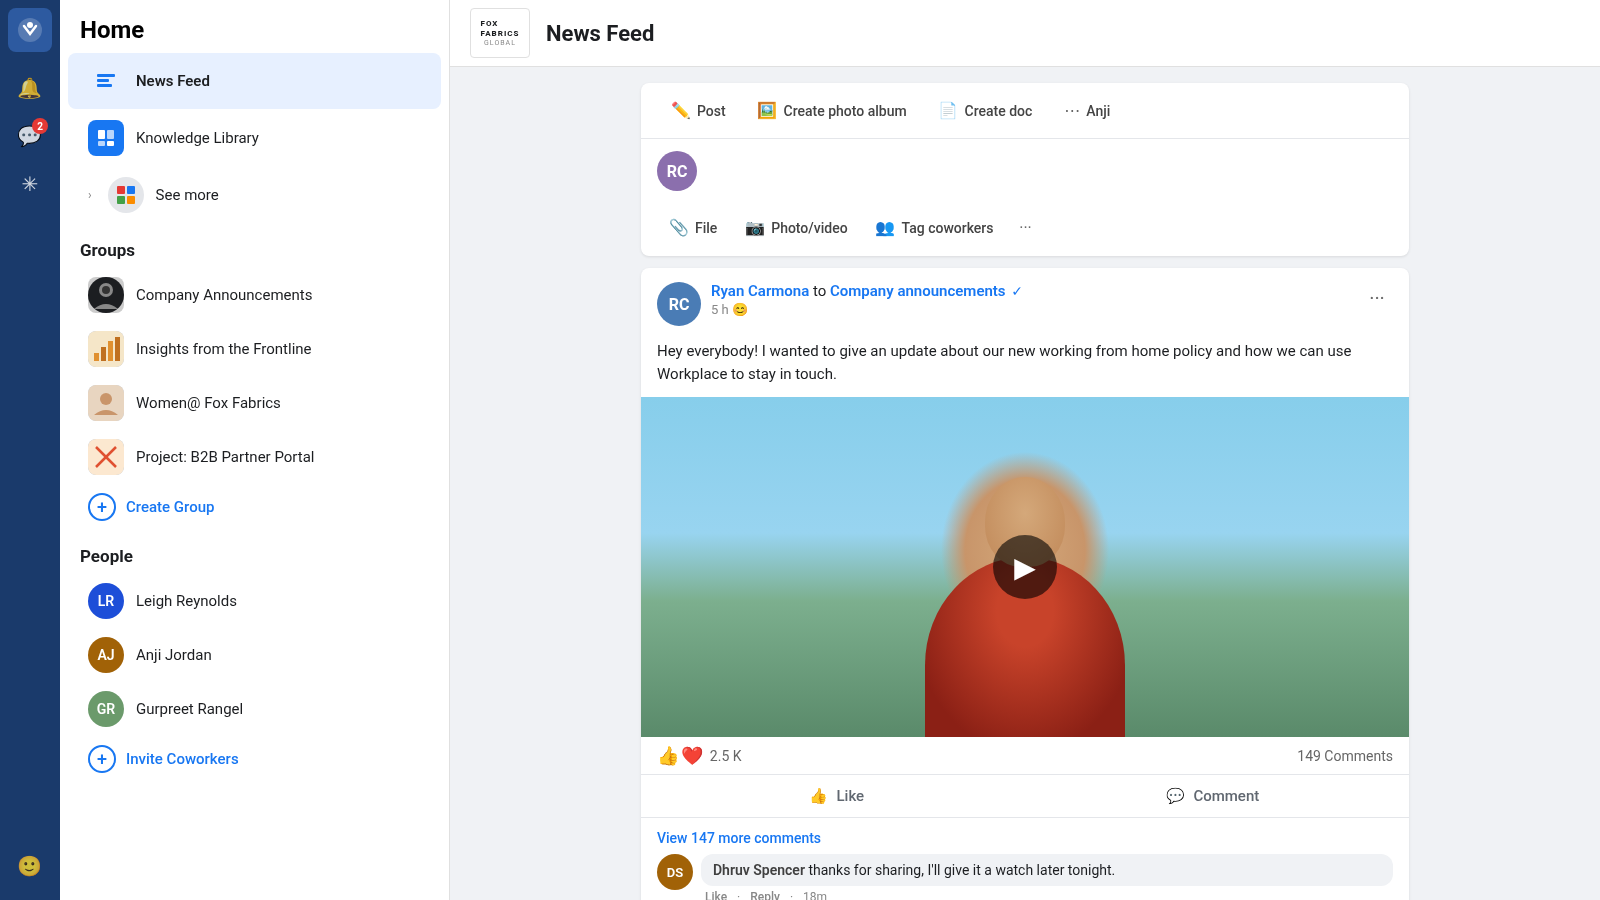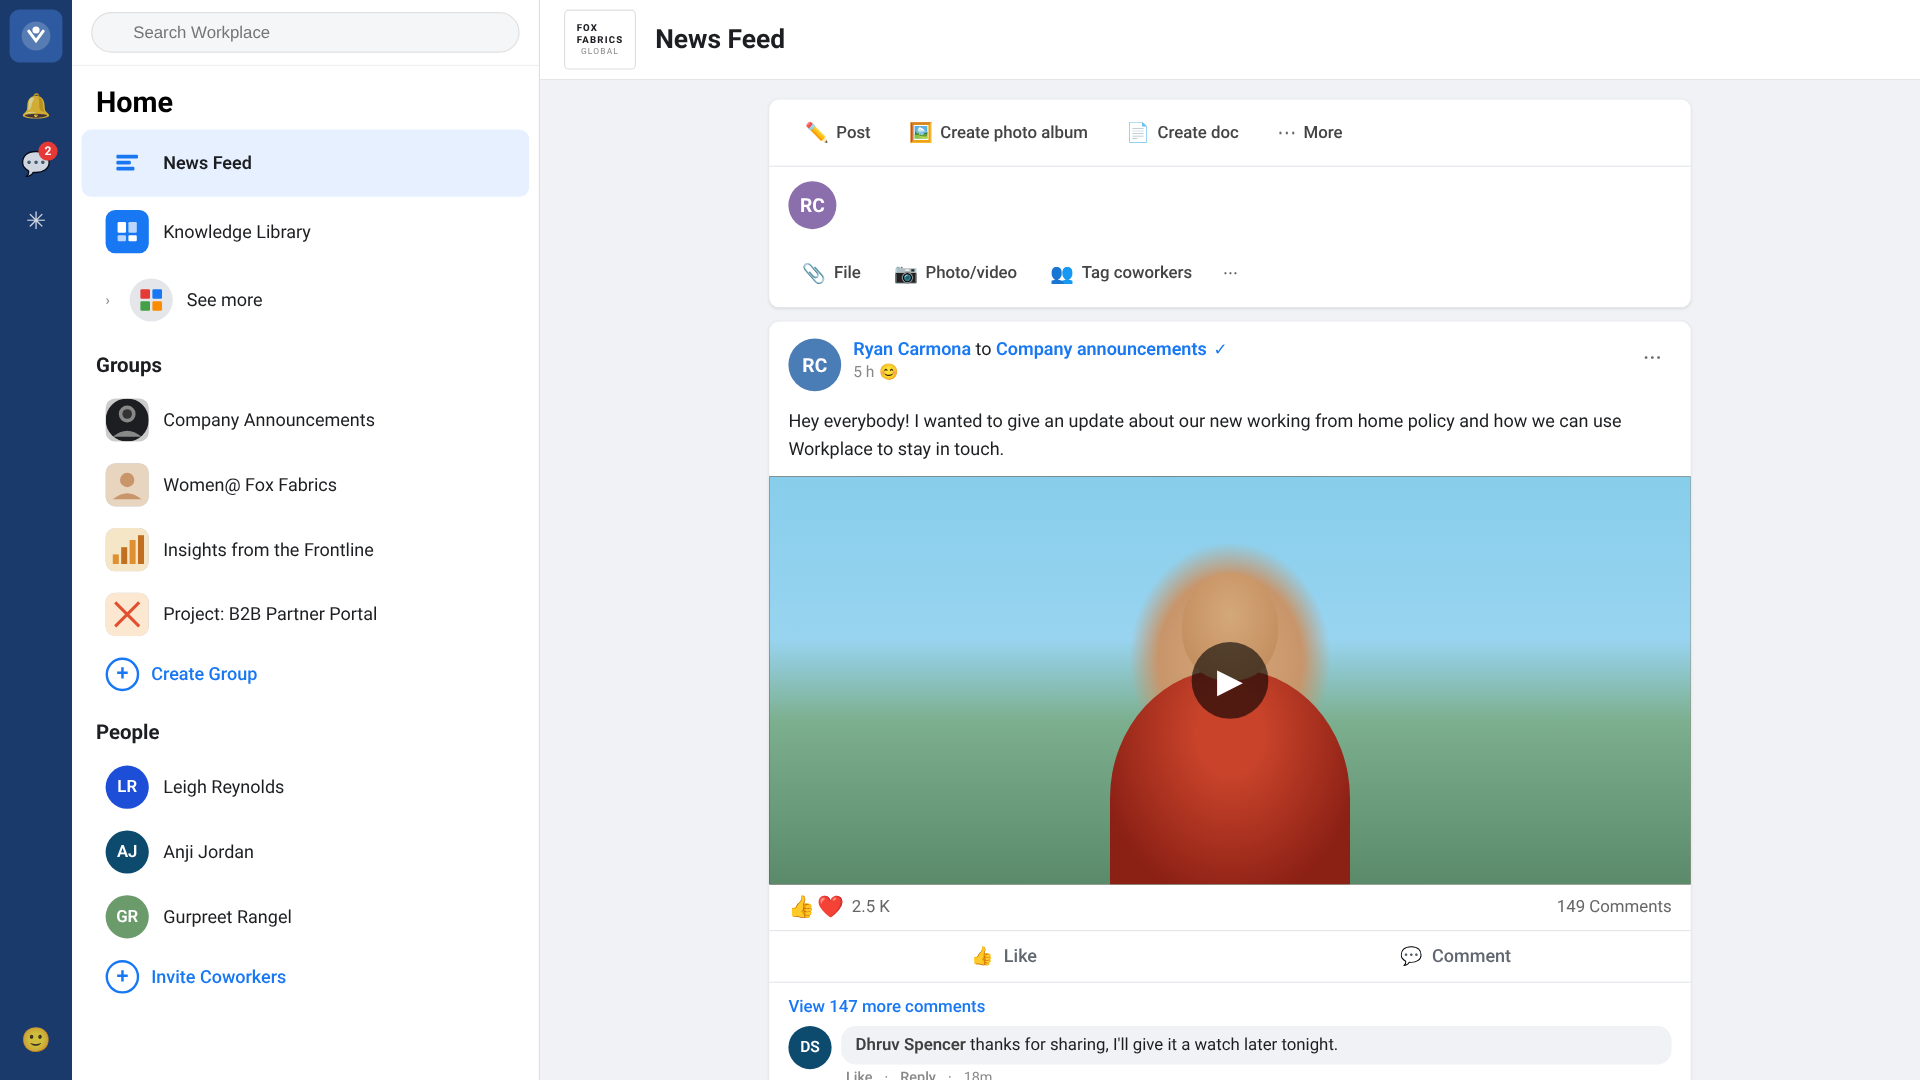--- a/index.html
+++ b/index.html
@@ -548,21 +548,21 @@
       padding: 4px 0 0 4px;
       font-size: 12px;
       color: #888;
     }
     .comment-meta-link { cursor: pointer; color: #888; font-weight: 500; }
 
     
     .av-purple { background: #8b6fad; }
     .av-blue { background: #4a7cb5; }
     .av-brown { background: #1d4ed8; }
-    .av-teal { background: #0c4a6e; }
+    .av-teal { background: #a16207; }
     .av-green { background: #6b9a6b; }
 
     
     ::-webkit-scrollbar { width: 6px; }
     ::-webkit-scrollbar-thumb { background: #ccc; border-radius: 3px; }
   </style>
 </head>
 <body>
 
 <div class="icon-bar">
@@ -582,26 +582,20 @@
   </div>
   <div class="icon-btn">
     <span>✳</span>
   </div>
   <div class="icon-btn icon-btn-bottom">
     <span>🙂</span>
   </div>
 </div>
 
 <div class="sidebar">
-  <div class="sidebar-search">
-    <div class="search-wrap">
-      <span class="search-icon-left">🔍</span>
-      <input class="sidebar-search-input" type="text" placeholder="Search Workplace" style="">
-    </div>
-  </div>
 
   <div class="sidebar-home-title">Home</div>
 
   <nav>
     <div class="nav-item active">
       <div class="nav-icon nav-icon-news">
         <svg width="22" height="22" viewBox="0 0 22 22" fill="none">
           <rect x="2" y="4" width="18" height="3" rx="1" fill="#1877f2"></rect>
           <rect x="2" y="9" width="12" height="3" rx="1" fill="#1877f2"></rect>
           <rect x="2" y="14" width="15" height="3" rx="1" fill="#1877f2"></rect>
@@ -646,39 +640,39 @@
           <circle cx="18" cy="13" r="4" fill="#333"></circle>
           <path d="M6 32 Q18 22 30 32" fill="#888"></path>
         </svg>
     </div>
     <span>Company Announcements</span>
   </div>
 
   <div class="group-item">
     <div class="group-avatar">
       <svg width="36" height="36" viewBox="0 0 36 36">
-          <rect width="36" height="36" rx="8" fill="#e8d5c0"></rect>
-          <circle cx="18" cy="14" r="6" fill="#c9956a"></circle>
-          <path d="M6 30 Q18 20 30 30" fill="#c9956a"></path>
-        </svg>
-    </div>
-    <span>Women@ Fox Fabrics</span>
-  </div>
-
-  <div class="group-item">
-    <div class="group-avatar">
-      <svg width="36" height="36" viewBox="0 0 36 36">
           <rect width="36" height="36" rx="8" fill="#f5e6c8"></rect>
           <rect x="6" y="22" width="5" height="8" fill="#e09030"></rect>
           <rect x="13" y="16" width="5" height="14" fill="#c07020"></rect>
           <rect x="20" y="10" width="5" height="20" fill="#e09030"></rect>
           <rect x="27" y="6" width="5" height="24" fill="#c07020"></rect>
         </svg>
     </div>
     <span>Insights from the Frontline</span>
+  </div>
+
+  <div class="group-item">
+    <div class="group-avatar">
+      <svg width="36" height="36" viewBox="0 0 36 36">
+          <rect width="36" height="36" rx="8" fill="#e8d5c0"></rect>
+          <circle cx="18" cy="14" r="6" fill="#c9956a"></circle>
+          <path d="M6 30 Q18 20 30 30" fill="#c9956a"></path>
+        </svg>
+    </div>
+    <span>Women@ Fox Fabrics</span>
   </div>
 
   <div class="group-item">
     <div class="group-avatar">
       <svg width="36" height="36" viewBox="0 0 36 36">
           <rect width="36" height="36" rx="8" fill="#fce8d0"></rect>
           <line x1="8" y1="28" x2="28" y2="8" stroke="#e05030" stroke-width="2.5"></line>
           <line x1="8" y1="8" x2="28" y2="28" stroke="#e05030" stroke-width="2.5"></line>
         </svg>
     </div>
@@ -737,21 +731,21 @@
         <div class="tab-btn">
           <span class="tab-btn-icon">🖼️</span>
           <span>Create photo album</span>
         </div>
         <div class="tab-btn">
           <span class="tab-btn-icon">📄</span>
           <span>Create doc</span>
         </div>
         <div class="tab-btn">
           <span class="tab-btn-icon">⋯</span>
-          <span>More</span>
+          <span>Anji</span>
         </div>
       </div>
       <div class="post-input-area">
         <div class="post-avatar av-purple">RC</div>
       </div>
       <div class="post-actions">
         <div class="post-action-btn">
           <span class="post-action-icon">📎</span>
           <span>File</span>
         </div>

